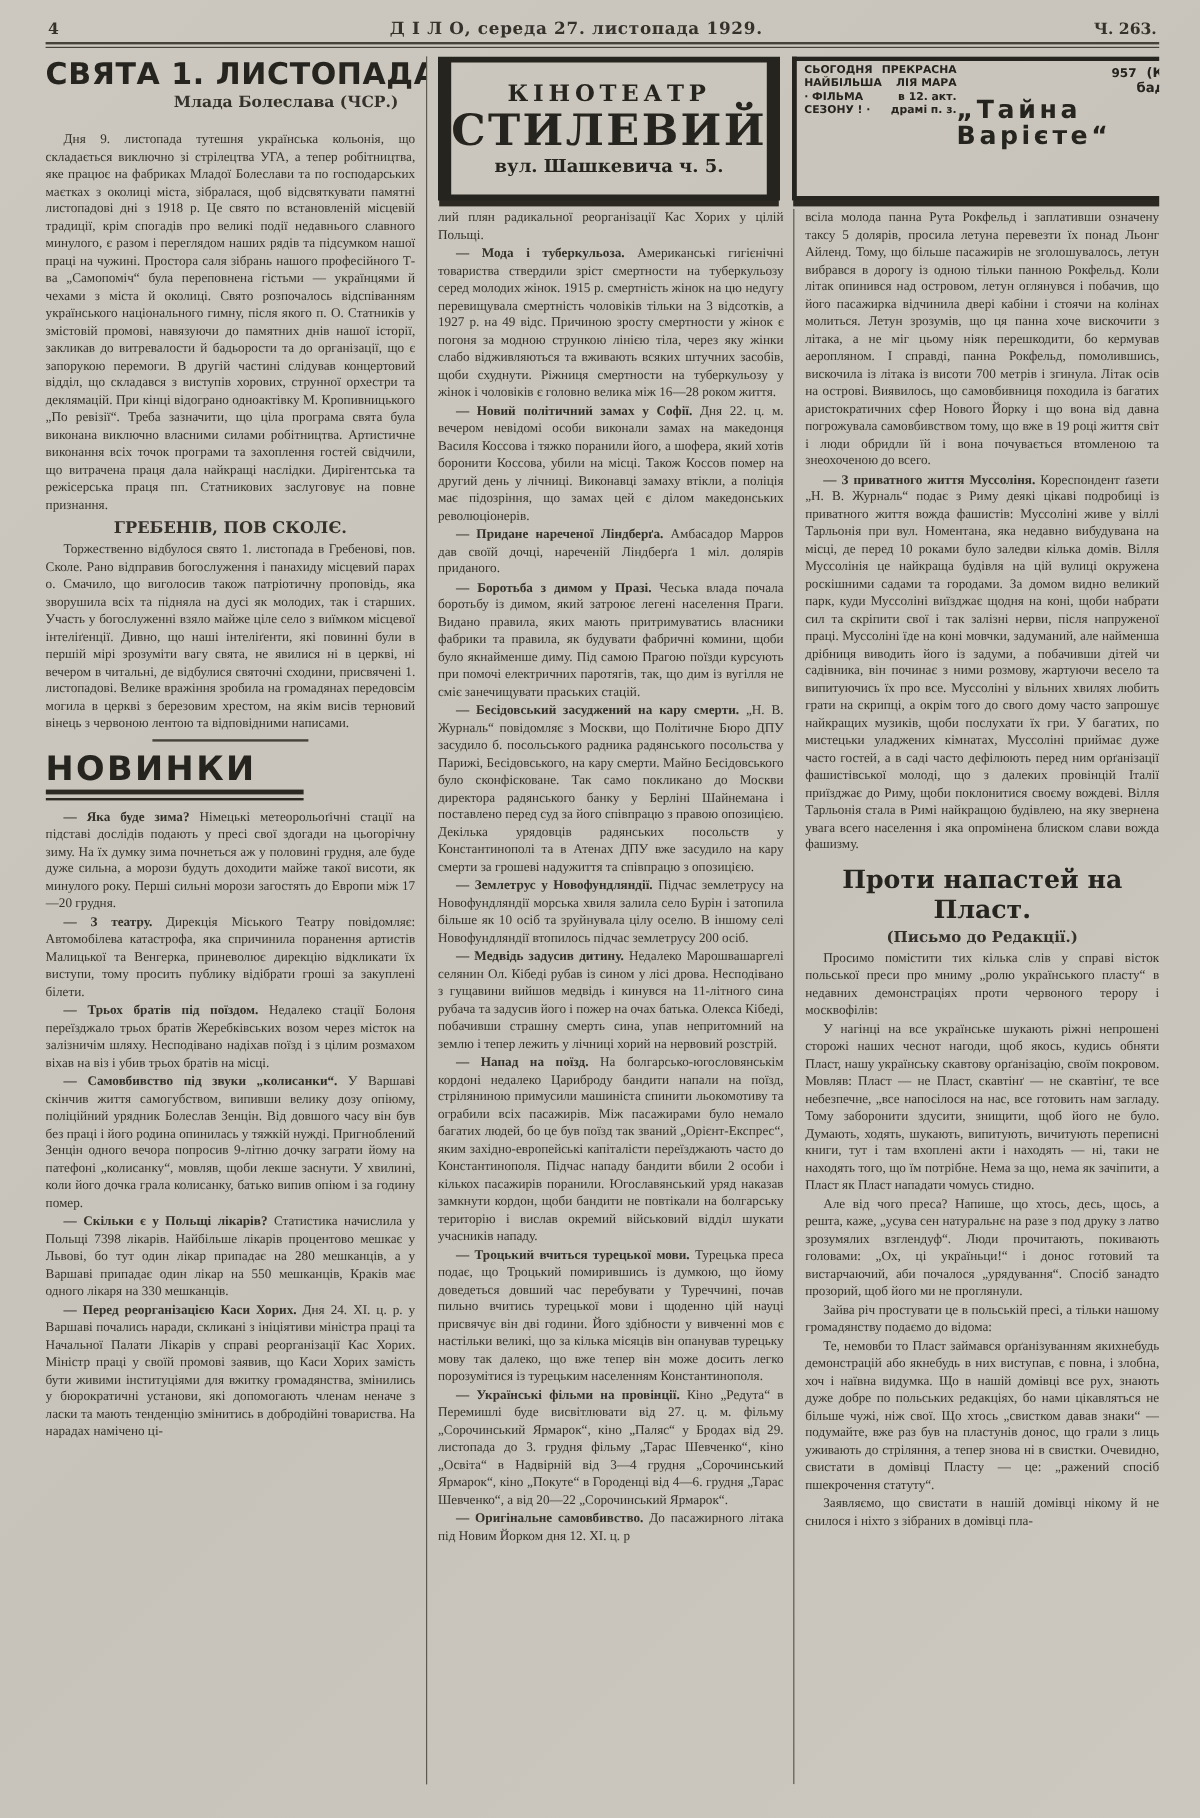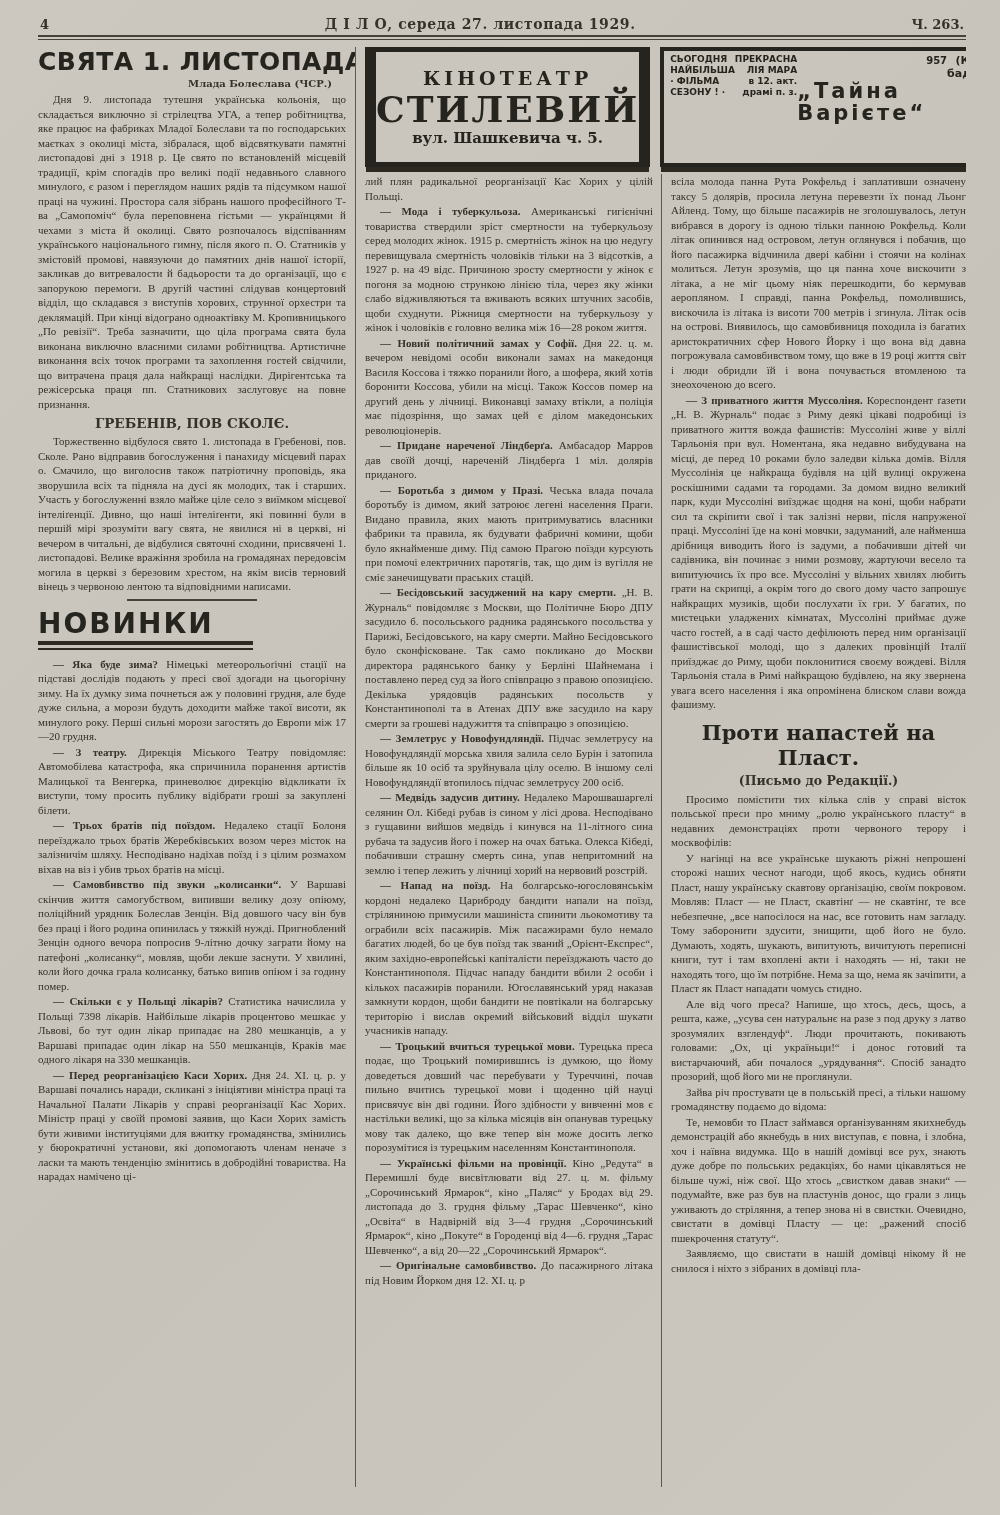--- a/index.html
+++ b/index.html
@@ -22,21 +22,21 @@
   .right-area{flex:1;padding-left:9px;display:flex;flex-direction:column;overflow:hidden;}
   .two-cols{display:flex;flex:1;overflow:hidden;}
   .col-mid{width:297px;padding-right:8px;border-right:1px solid #5d594e;overflow:hidden;}
   .col-right{flex:1;padding-left:9px;overflow:hidden;}
   
   .body{font-size:11px;line-height:14.5px;text-align:justify;margin:0 0 1px;text-indent:15px;}
   .cont{text-indent:0;}
   .lead{font-weight:bold;}
   
   .main-title{font-family:"DejaVu Sans",sans-serif;font-weight:800;font-size:25px;letter-spacing:.5px;margin:0 0 2px;white-space:nowrap;color:#26241e;}
-  .byline{font-family:"DejaVu Serif",serif;font-weight:bold;font-size:10px;text-align:right;padding-right:14px;margin-bottom:3px;}
+  .byline{font-family:"DejaVu Serif",serif;font-weight:bold;font-size:13px;text-align:right;padding-right:14px;margin-bottom:16px;}
   .subhead{font-family:"DejaVu Serif",serif;font-weight:bold;font-size:13.5px;text-align:center;margin:4px 0 3px;}
   .small-rule{width:130px;margin:5px auto 6px;border-top:2px solid #45423a;}
   
   .notice{margin:2px 0 6px;}
   .block-rule{height:6px;background:repeating-linear-gradient(90deg,#2b2922 0 11px,rgba(43,41,34,.25) 11px 14px);margin:2px 0;}
   .notice-text{font-family:"DejaVu Sans",sans-serif;font-weight:800;font-size:13px;line-height:16.5px;text-align:justify;padding:2px 1px;color:#26241e;}
   .section-title{font-family:"DejaVu Sans",sans-serif;font-weight:800;font-size:28px;letter-spacing:2px;margin:2px 0 0;color:#26241e;}
   .section-underline{width:215px;height:3px;border-top:4px solid #2b2922;border-bottom:2px solid #2b2922;margin:1px 0 7px;}
   
   .ads-row{display:flex;gap:10px;margin-bottom:7px;}

